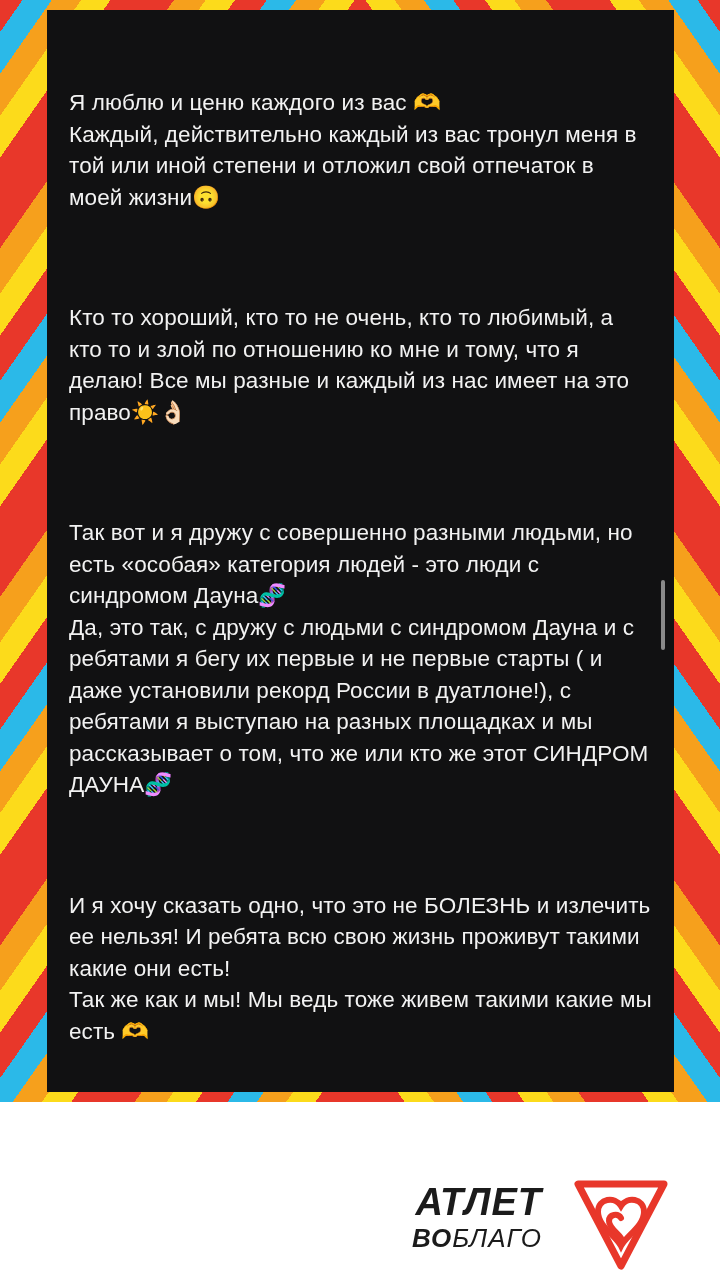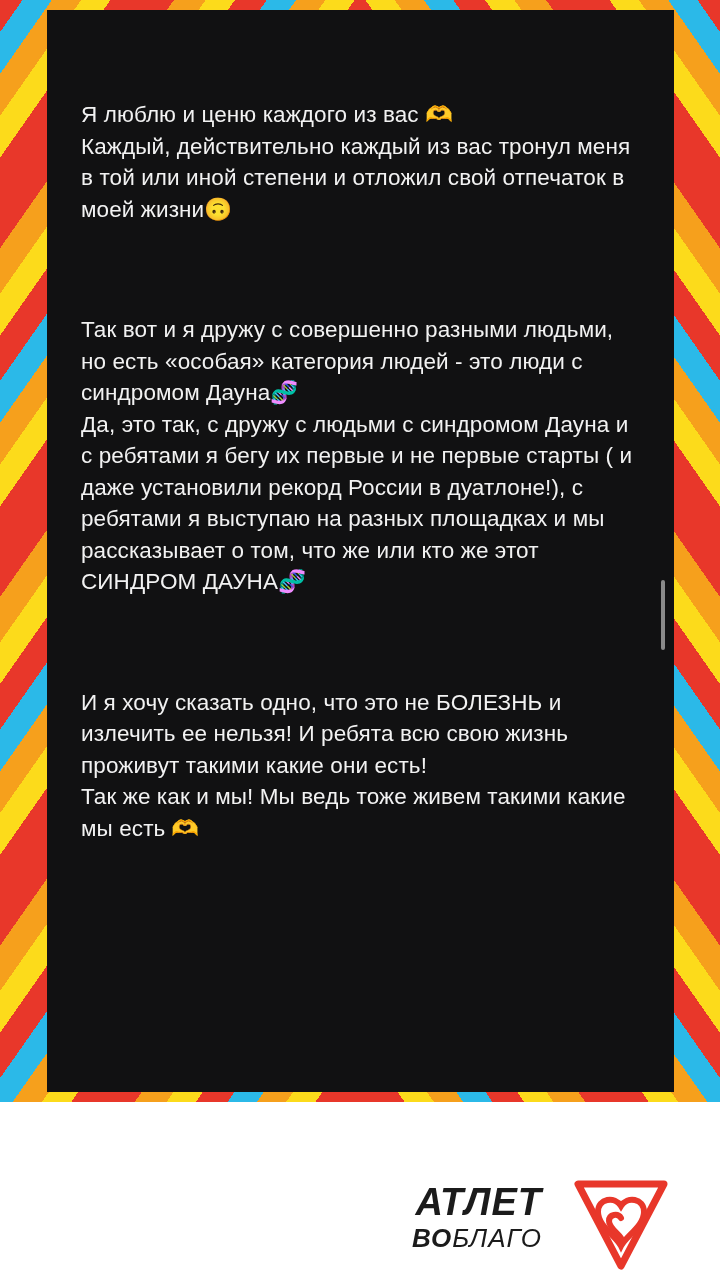--- a/index.html
+++ b/index.html
@@ -87,21 +87,21 @@
     padding: 14px 22px 0 22px;
     overflow: hidden;
   }
   .story-text {
     font-size: 22.5px;
     line-height: 31.5px;
     letter-spacing: 0.1px;
     color: #f2f2f2;
     white-space: pre-wrap;
     word-wrap: break-word;
-    margin: 12px;
+    margin: 0;
   }
   .para {
     margin: 0 0 26px 0;
     white-space: pre-wrap;
   }
   .para:last-child { margin-bottom: 0; }
 
   
   .scroll-track {
     position: absolute;
@@ -173,20 +173,21 @@
     <div class="bg-layer">
       <div class="chev left"></div>
       <div class="chev right"></div>
     </div>
   </div>
 
   <div class="card">
     <div class="story-text">
       <p class="para">Я люблю и ценю каждого из вас 🫶
 Каждый, действительно каждый из вас тронул меня в той или иной степени и отложил свой отпечаток в моей жизни🙃</p>
+      <p class="para">Кто то хороший, кто то не очень, кто то любимый, а кто то и злой по отношению ко мне и тому, что я делаю! Все мы разные и каждый из нас имеет на это право☀️👌🏻</p>
       <p class="para">Так вот и я дружу с совершенно разными людьми, но есть «особая» категория людей - это люди с синдромом Дауна🧬
 Да, это так, с дружу с людьми с синдромом Дауна и с ребятами я бегу их первые и не первые старты ( и даже установили рекорд России в дуатлоне!), с ребятами я выступаю на разных площадках и мы рассказывает о том, что же или кто же этот СИНДРОМ ДАУНА🧬</p>
       <p class="para">И я хочу сказать одно, что это не БОЛЕЗНЬ и излечить ее нельзя! И ребята всю свою жизнь проживут такими какие они есть!
 Так же как и мы! Мы ведь тоже живем такими какие мы есть 🫶</p>
       
       
       
       
     </div>
     <div class="scroll-track"></div>

